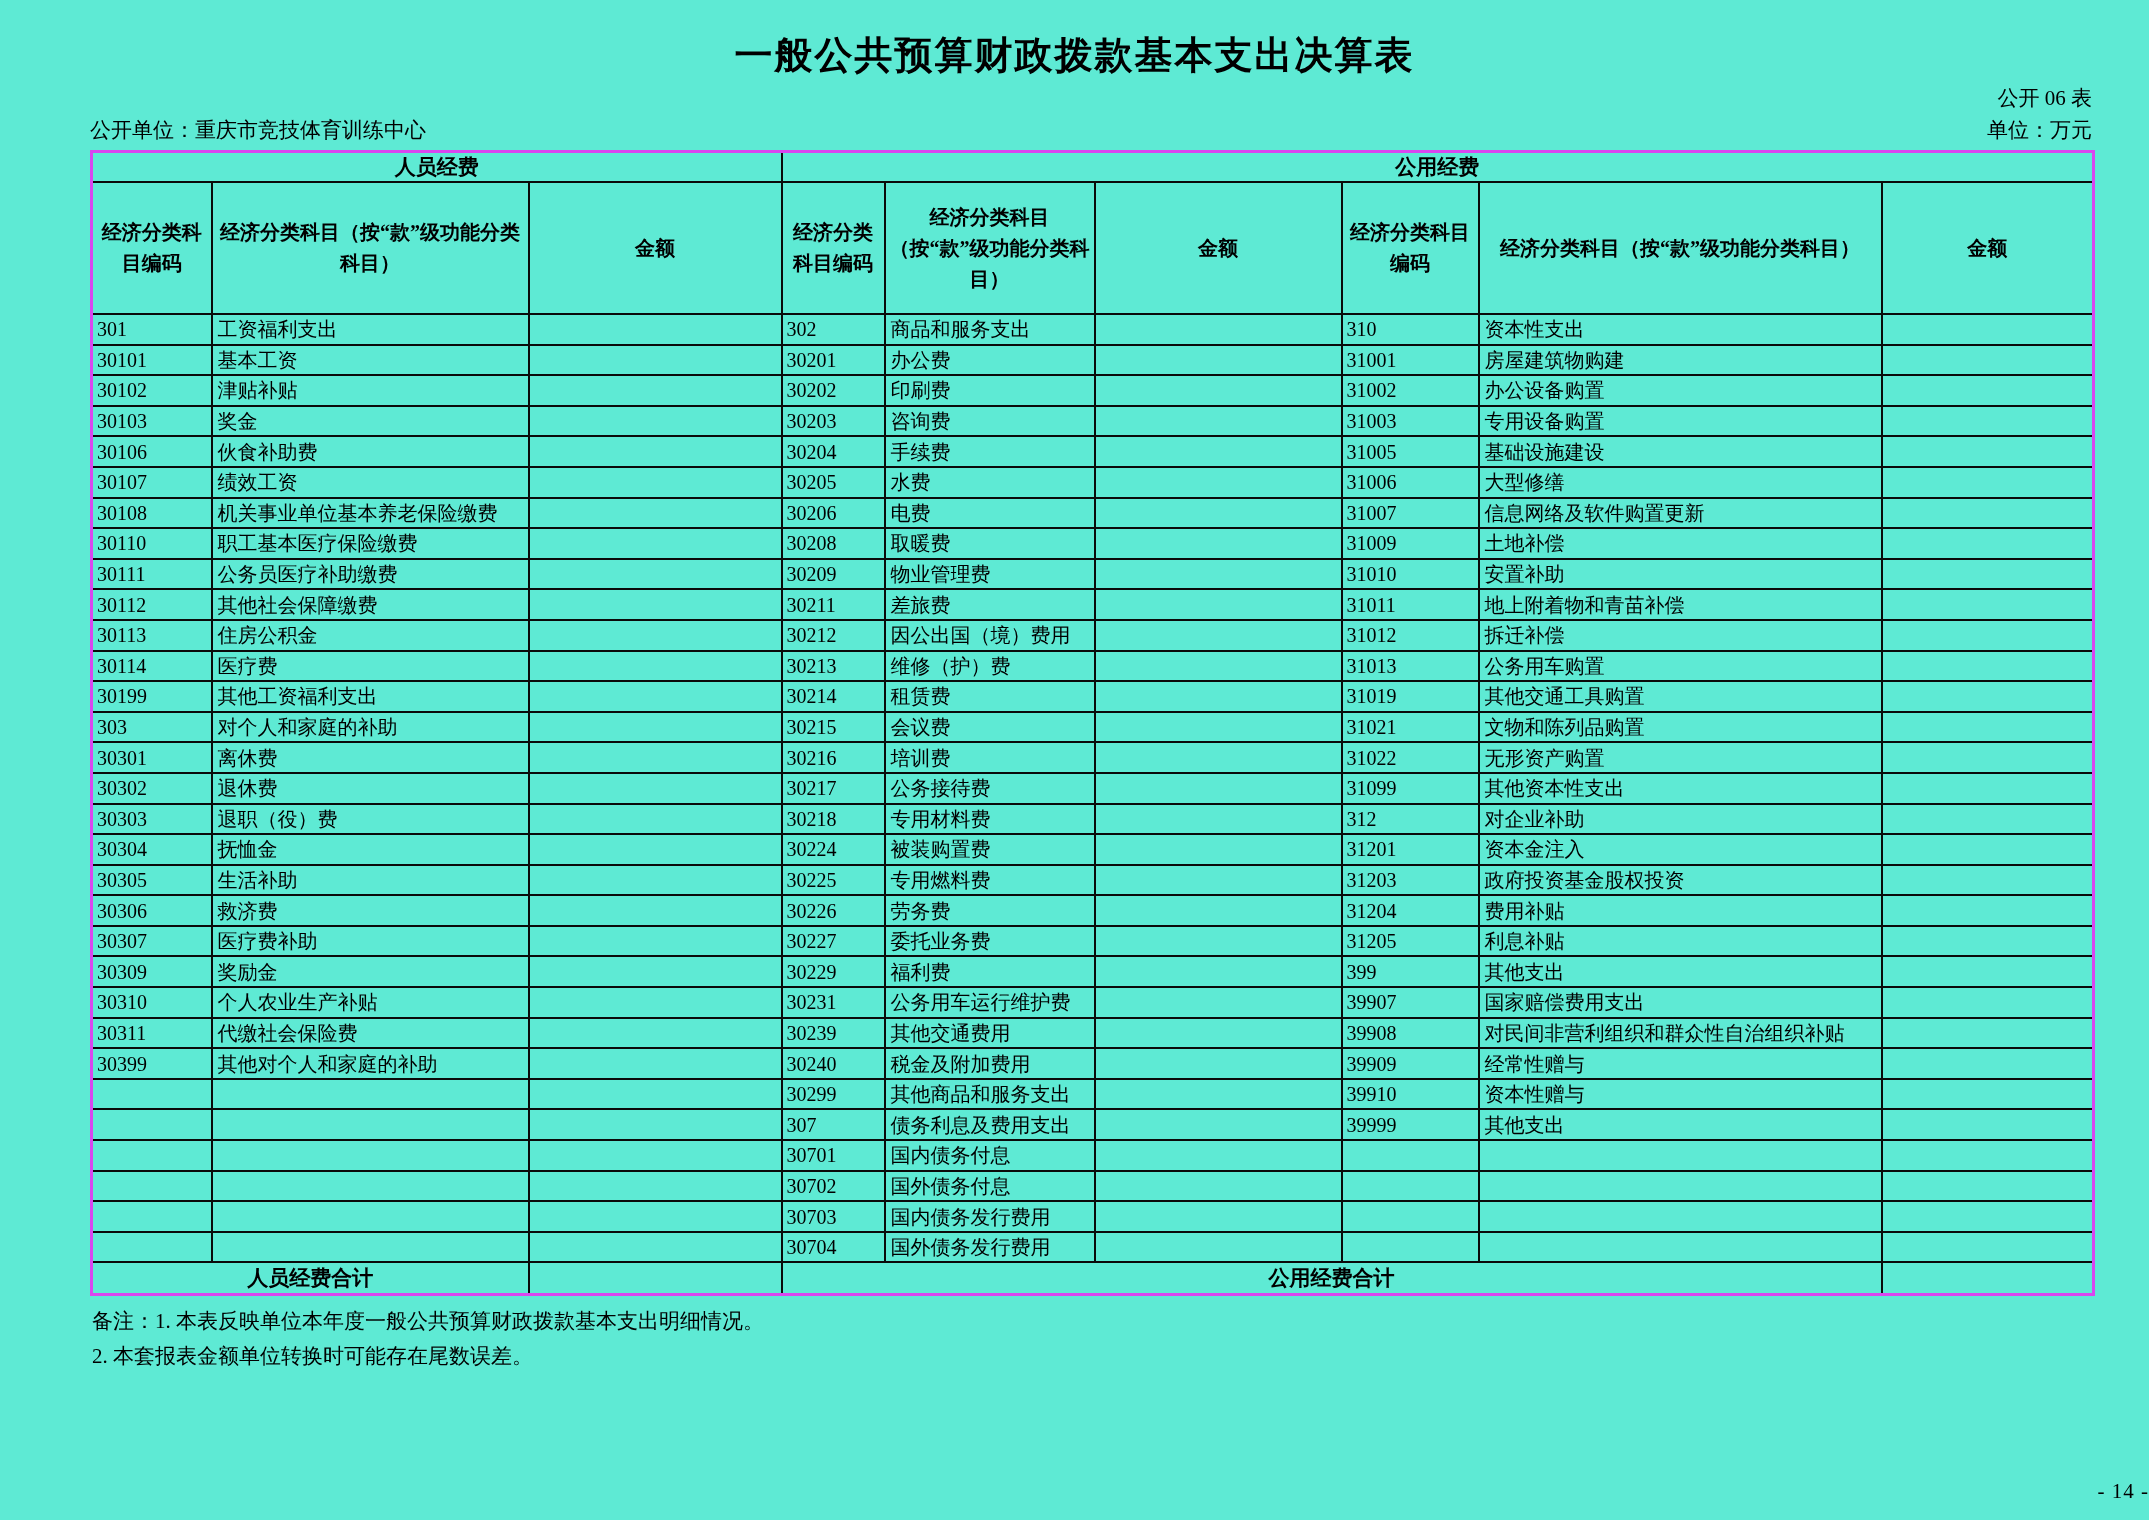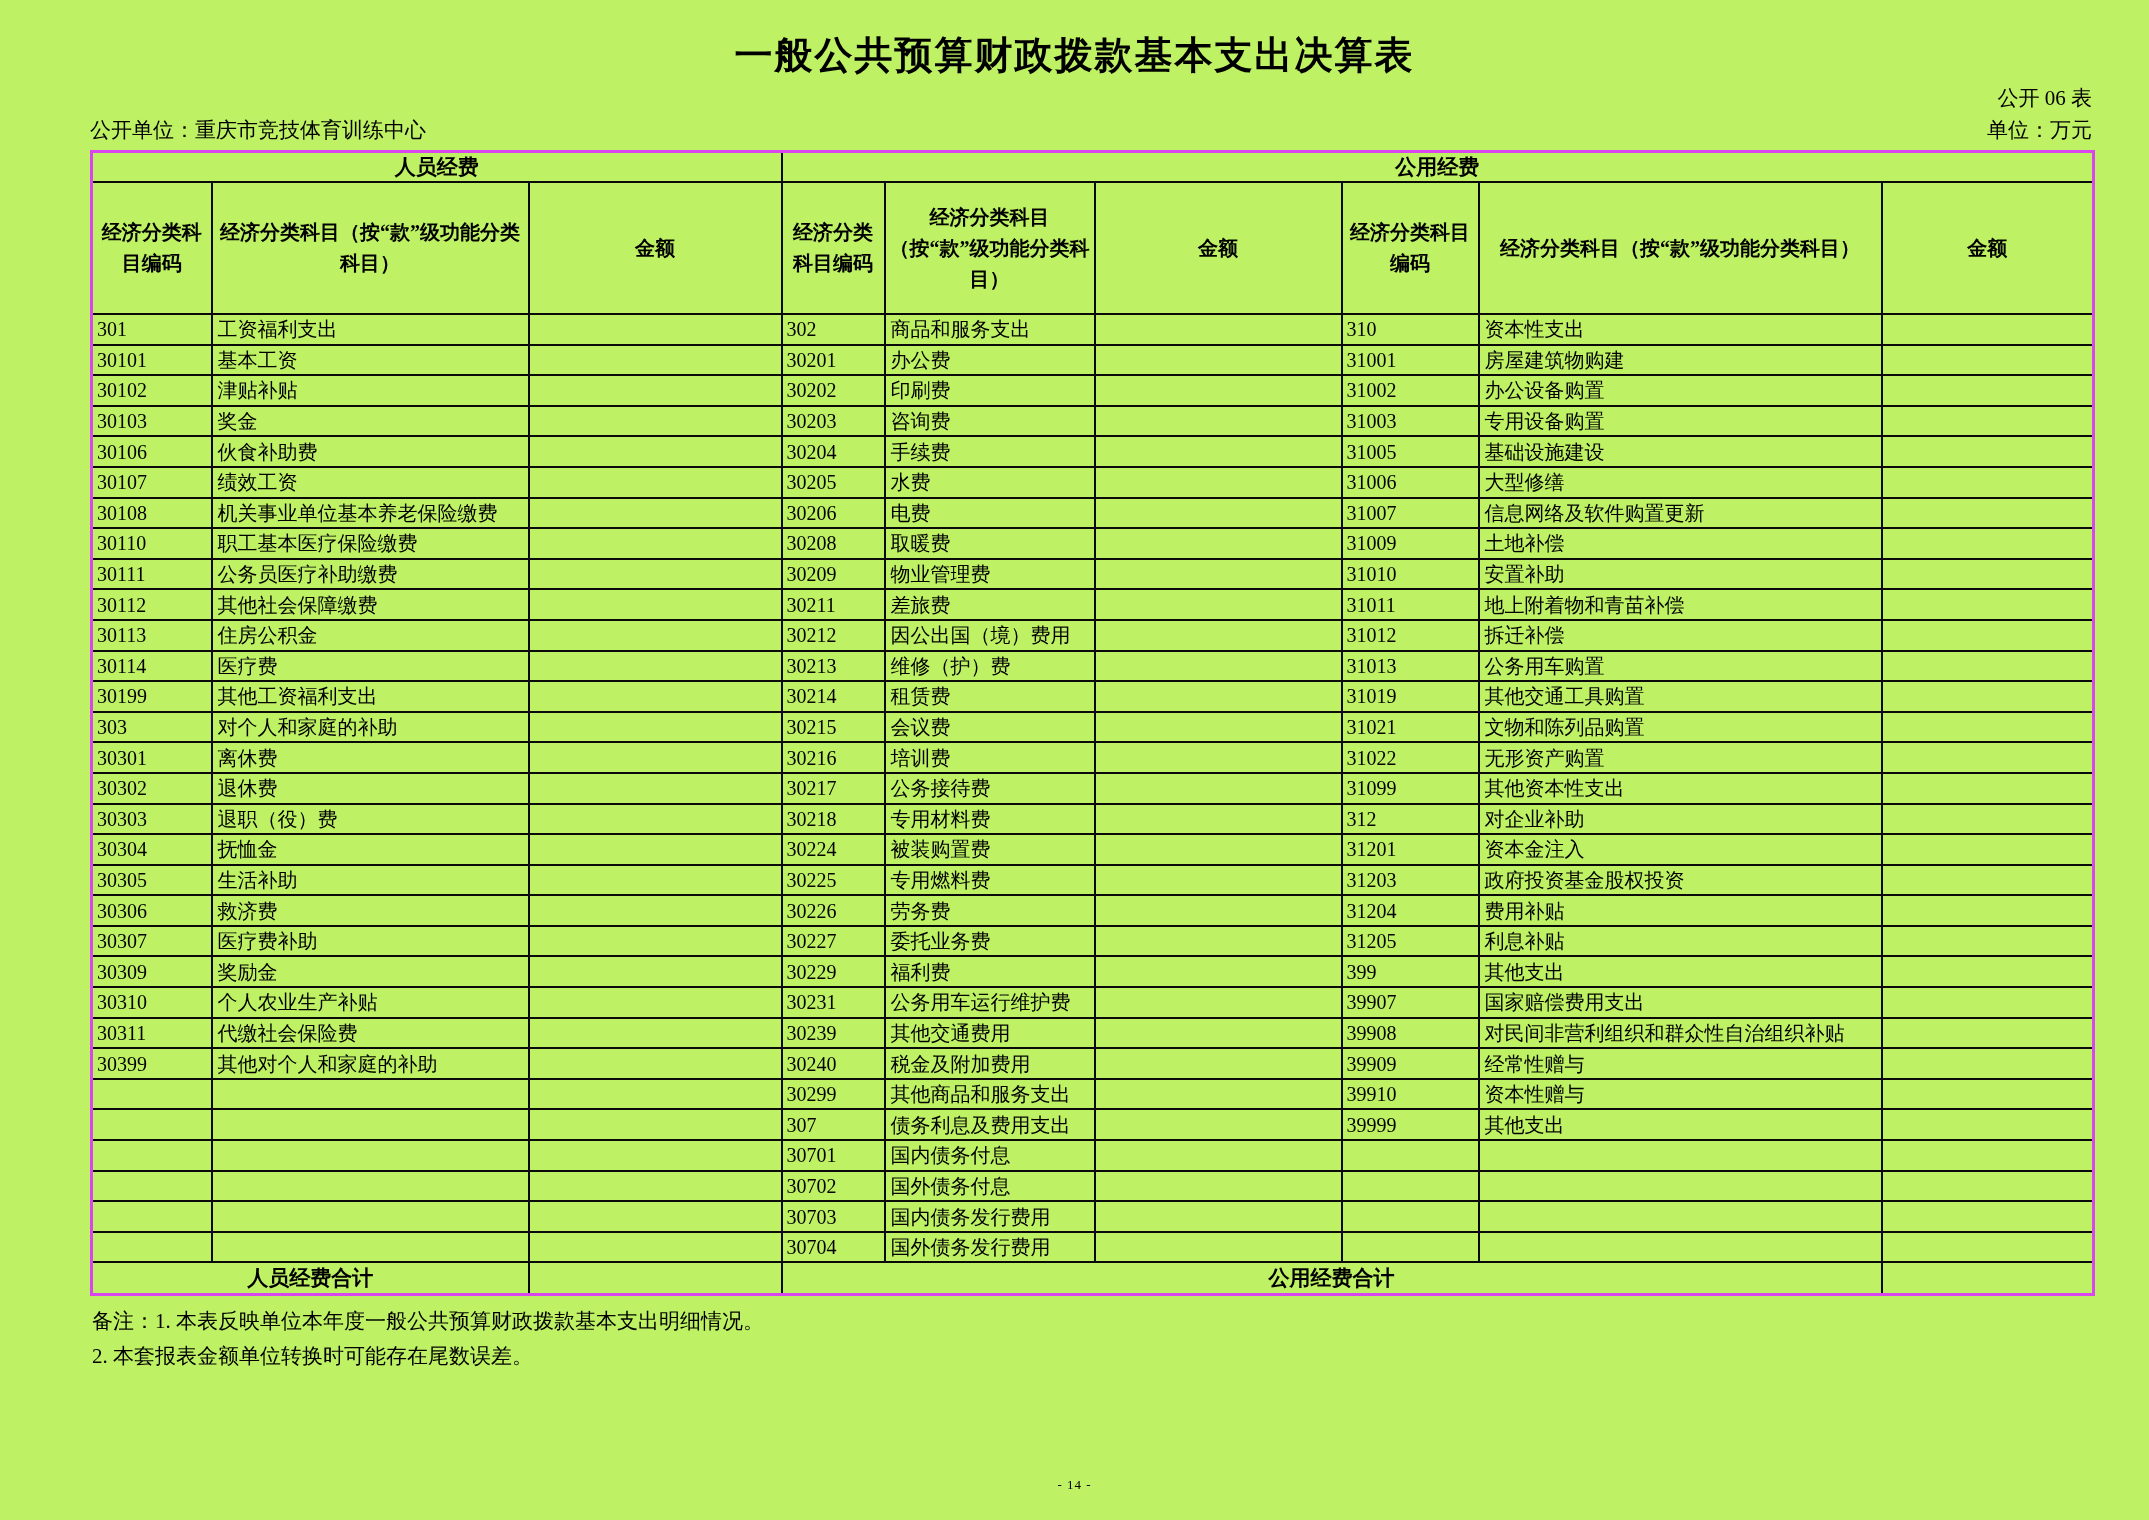--- a/index.html
+++ b/index.html
@@ -1,17 +1,17 @@
 <!DOCTYPE html>
 <html><head>
 <meta charset="utf-8">
 <style>
   html,body{margin:0;padding:0;background:#e8e8e8;}
   .page{
-    width:2149px;height:1520px;background:#bef264;position:relative;
+    width:2149px;height:1520px;background:#5eead4;position:relative;
     font-family:"Liberation Serif","DejaVu Serif",serif;color:#000;
     overflow:hidden;
   }
   .title{
     text-align:center;padding-top:30px;font-size:38px;font-weight:bold;
     letter-spacing:2px;
   }
   .meta{
     width:2002px;margin:2px 0 4px 90px;display:flex;
     justify-content:space-between;align-items:flex-end;font-size:21px;
@@ -28,22 +28,22 @@
     word-break:break-all;
   }
   .group-row th{height:27px;font-size:21px;font-weight:bold;text-align:center;padding:0 2px;}
   .col-head-row th{height:126px;font-size:20px;font-weight:bold;text-align:center;vertical-align:middle;padding:2px 2px;line-height:1.55;}
   tbody td{height:28.6px;font-size:20px;vertical-align:middle;padding:0 3px;line-height:1.1;}
   tbody td.cell-code{padding-left:4px;}
   tbody td.cell-subject{padding-left:5px;}
   .total-row td{height:25px;font-size:21px;font-weight:bold;text-align:center;vertical-align:middle;}
   .notes{margin:8px 0 0 92px;font-size:21px;line-height:1.65;}
   .page-number{
-    position:absolute;left:0;right:0;bottom:27px;text-align:center;
-    font-size:13px;letter-spacing:1px;
+    position:absolute;left:0;right:0;bottom:16px;text-align:right;
+    font-size:21px;letter-spacing:1px;
   }
 </style>
 </head>
 <body>
 
 <div class="page">
 
   <div class="title">一般公共预算财政拨款基本支出决算表</div>
 
   <div class="meta">

